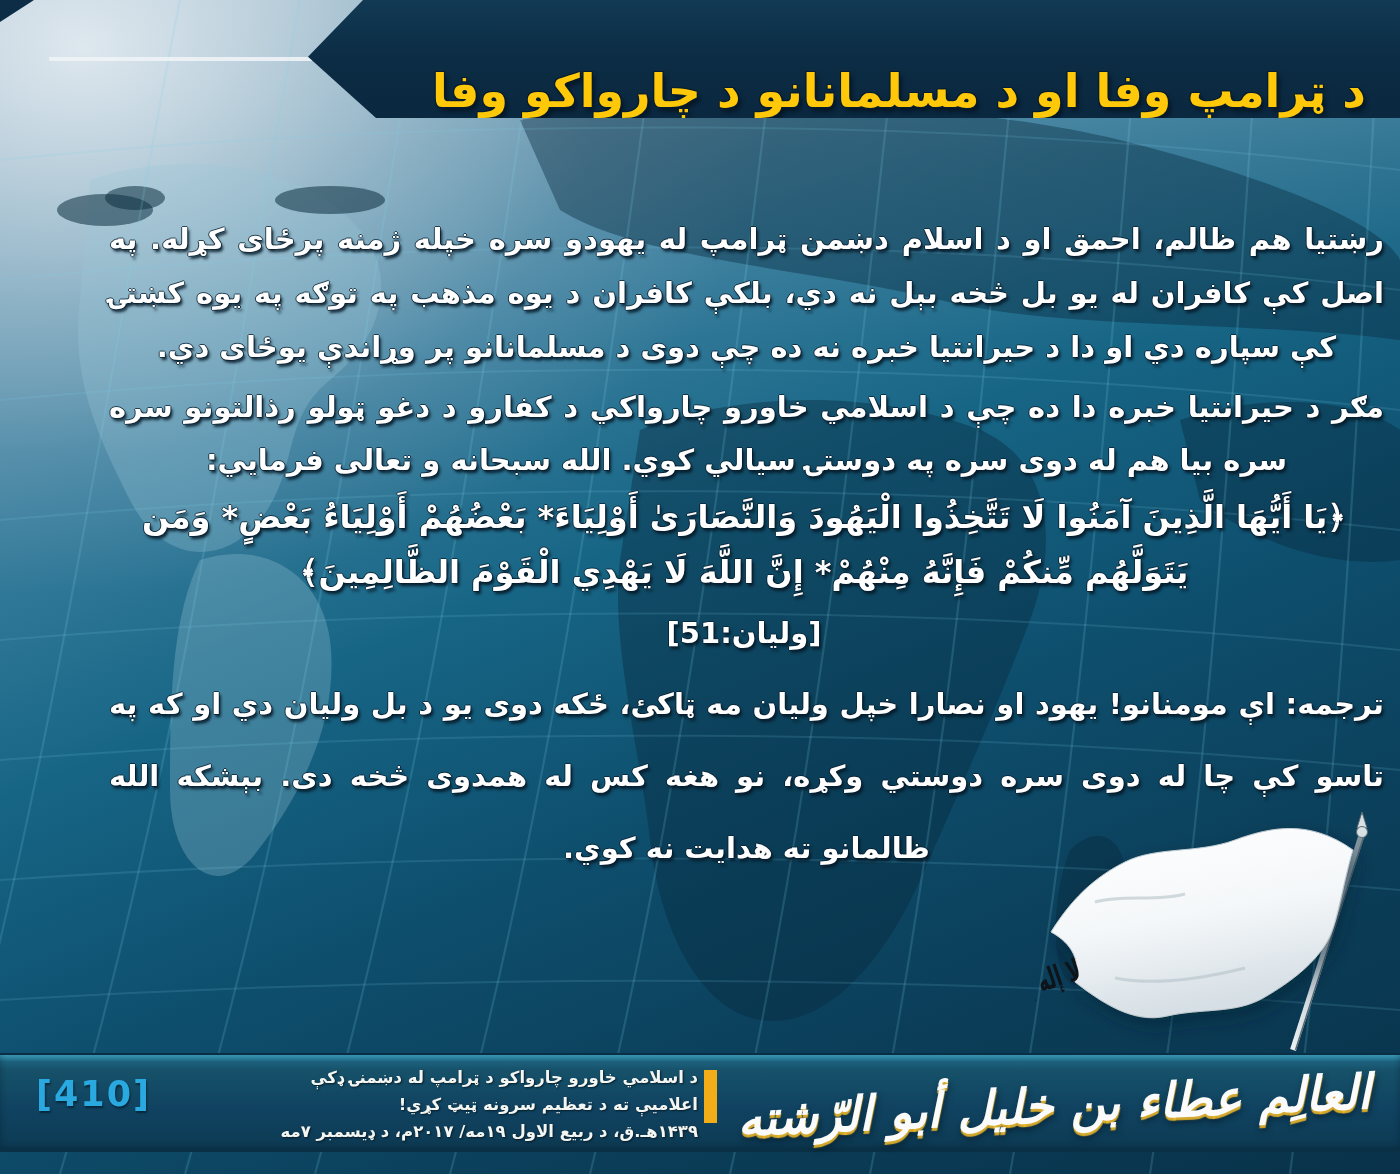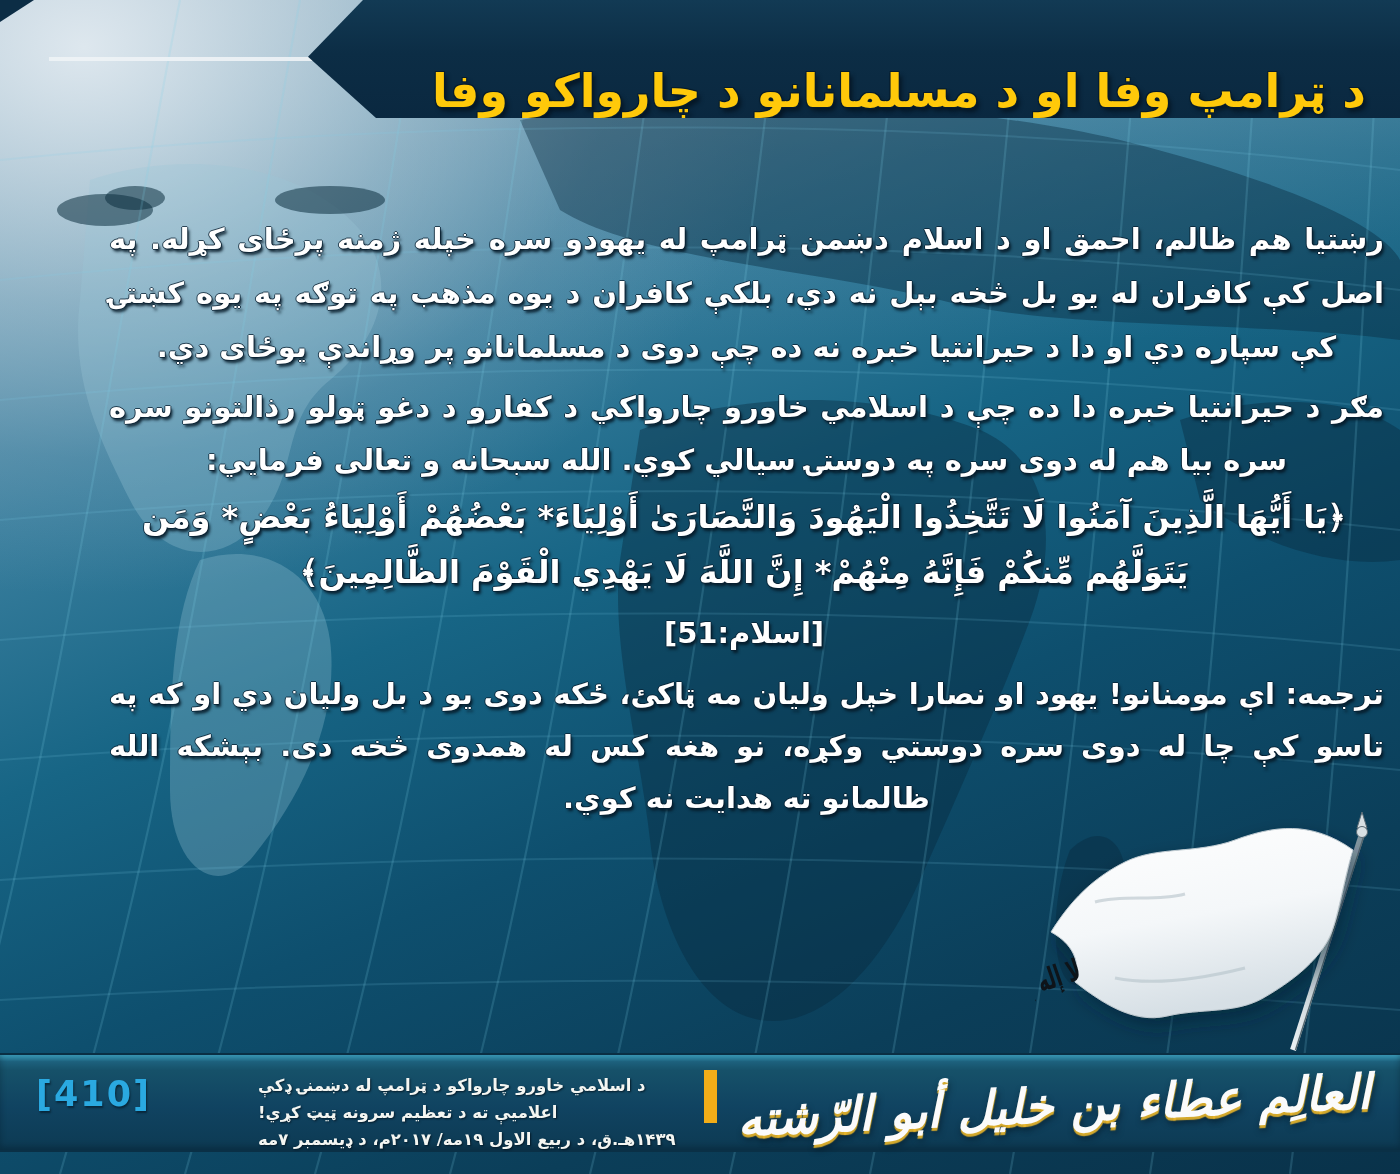--- a/index.html
+++ b/index.html
@@ -42,40 +42,39 @@
     position:absolute;direction:rtl;color:#ffffff;
     text-shadow:1px 0 0 rgba(7,30,47,.75),-1px 0 0 rgba(7,30,47,.75),0 1px 0 rgba(7,30,47,.75),0 -1px 0 rgba(7,30,47,.75),2px 3px 3px rgba(5,24,38,.9);
     font-weight:bold;
     margin-left:29px;
   }
   .para{left:80px;width:1275px;text-align:justify;text-align-last:center;}
   .p1{top:212px;font-size:29px;line-height:54px;}
   .p2{top:381px;font-size:29px;line-height:53px;}
   .verse{left:65px;width:1300px;top:490px;font-size:32px;line-height:55px;text-align:center;text-align-last:center;}
   .verse-ref{left:65px;width:1300px;top:610px;font-size:29px;line-height:46px;text-align:center;font-weight:bold;}
-  .translation{top:668px;font-size:29px;line-height:52px;}
+  .translation{top:668px;font-size:29px;line-height:72px;}
   
   .flag-svg{position:absolute;left:1035px;top:782px;pointer-events:none;}
   
   .footer-band{
     position:absolute;left:0;top:1053px;width:1400px;height:95px;
     background:linear-gradient(180deg,#3a9cba 0%,#1d617d 7%,#165169 16%,#104361 55%,#0d3a53 100%);
     border-top:2px solid #0a2f44;border-bottom:2px solid #0a3046;
     box-shadow:inset 0 -3px 6px rgba(4,20,32,.35);
   }
   .issue-number{
     position:absolute;left:36px;top:1074px;direction:ltr;
     font-size:35px;font-weight:bold;color:var(--issue_blue,#2aa9e1);
     letter-spacing:2px;text-shadow:1px 2px 2px rgba(4,20,32,.6);
   }
   .footer-note{
-    position:absolute;right:702px;top:1064px;width:440px;direction:rtl;text-align:left;
+    position:absolute;right:702px;top:1064px;width:440px;direction:rtl;text-align:right;
     color:#f4f6f2;font-weight:bold;font-size:16.5px;line-height:27px;
     text-shadow:1px 1px 2px rgba(4,20,32,.85);
-    margin-top:8px;
   }
   .footer-note .line1{display:block;}
   .footer-note .line2{display:block;}
   .footer-divider{
     position:absolute;left:704px;top:1070px;width:13px;height:53px;
     background:var(--divider_yellow,#f2ad18);
   }
   .signature{
     position:absolute;left:718px;top:1040px;width:672px;height:130px;
     display:flex;align-items:center;justify-content:center;
@@ -151,21 +150,21 @@
   </svg>
 
   <div class="banner">
     <span class="banner-title">د ټرامپ وفا او د مسلمانانو د چارواکو وفا</span>
   </div>
   <div class="corner-triangle"></div>
 
   <div class="txt para p1">رښتیا هم ظالم، احمق او د اسلام دښمن ټرامپ له یهودو سره خپله ژمنه پرځای کړله. په اصل کې کافران له یو بل څخه بېل نه دي، بلکې کافران د یوه مذهب په توګه په یوه کښتۍ کې سپاره دي او دا د حیرانتیا خبره نه ده چې دوی د مسلمانانو پر وړاندې یوځای دي.</div>
   <div class="txt para p2">مګر د حیرانتیا خبره دا ده چې د اسلامي خاورو چارواکي د کفارو د دغو ټولو رذالتونو سره سره بیا هم له دوی سره په دوستۍ سیالي کوي. الله سبحانه و تعالی فرمایي:</div>
   <div class="txt verse">﴿يَا أَيُّهَا الَّذِينَ آمَنُوا لَا تَتَّخِذُوا الْيَهُودَ وَالنَّصَارَىٰ أَوْلِيَاءَ* بَعْضُهُمْ أَوْلِيَاءُ بَعْضٍ* وَمَن يَتَوَلَّهُم مِّنكُمْ فَإِنَّهُ مِنْهُمْ* إِنَّ اللَّهَ لَا يَهْدِي الْقَوْمَ الظَّالِمِينَ﴾</div>
-  <div class="txt verse-ref">[اسلام:51]</div>
+  <div class="txt verse-ref">[ولیان:51]</div>
   <div class="txt para translation">ترجمه: اې مومنانو! یهود او نصارا خپل ولیان مه ټاکئ، ځکه دوی یو د بل ولیان دي او که په تاسو کې چا له دوی سره دوستي وکړه، نو هغه کس له همدوی څخه دی. بېشکه الله ظالمانو ته هدایت نه کوي.</div>
 
   <svg class="flag-svg" width="370" height="300" viewBox="0 0 370 300">
     <defs>
       <linearGradient id="clothGrad" x1="0" y1="0" x2="0.3" y2="1">
         <stop offset="0" stop-color="#ffffff"></stop>
         <stop offset="0.55" stop-color="#f4f7f9"></stop>
         <stop offset="1" stop-color="#d6dfe5"></stop>
       </linearGradient>
       <linearGradient id="poleGrad" x1="0" y1="0" x2="1" y2="0">

